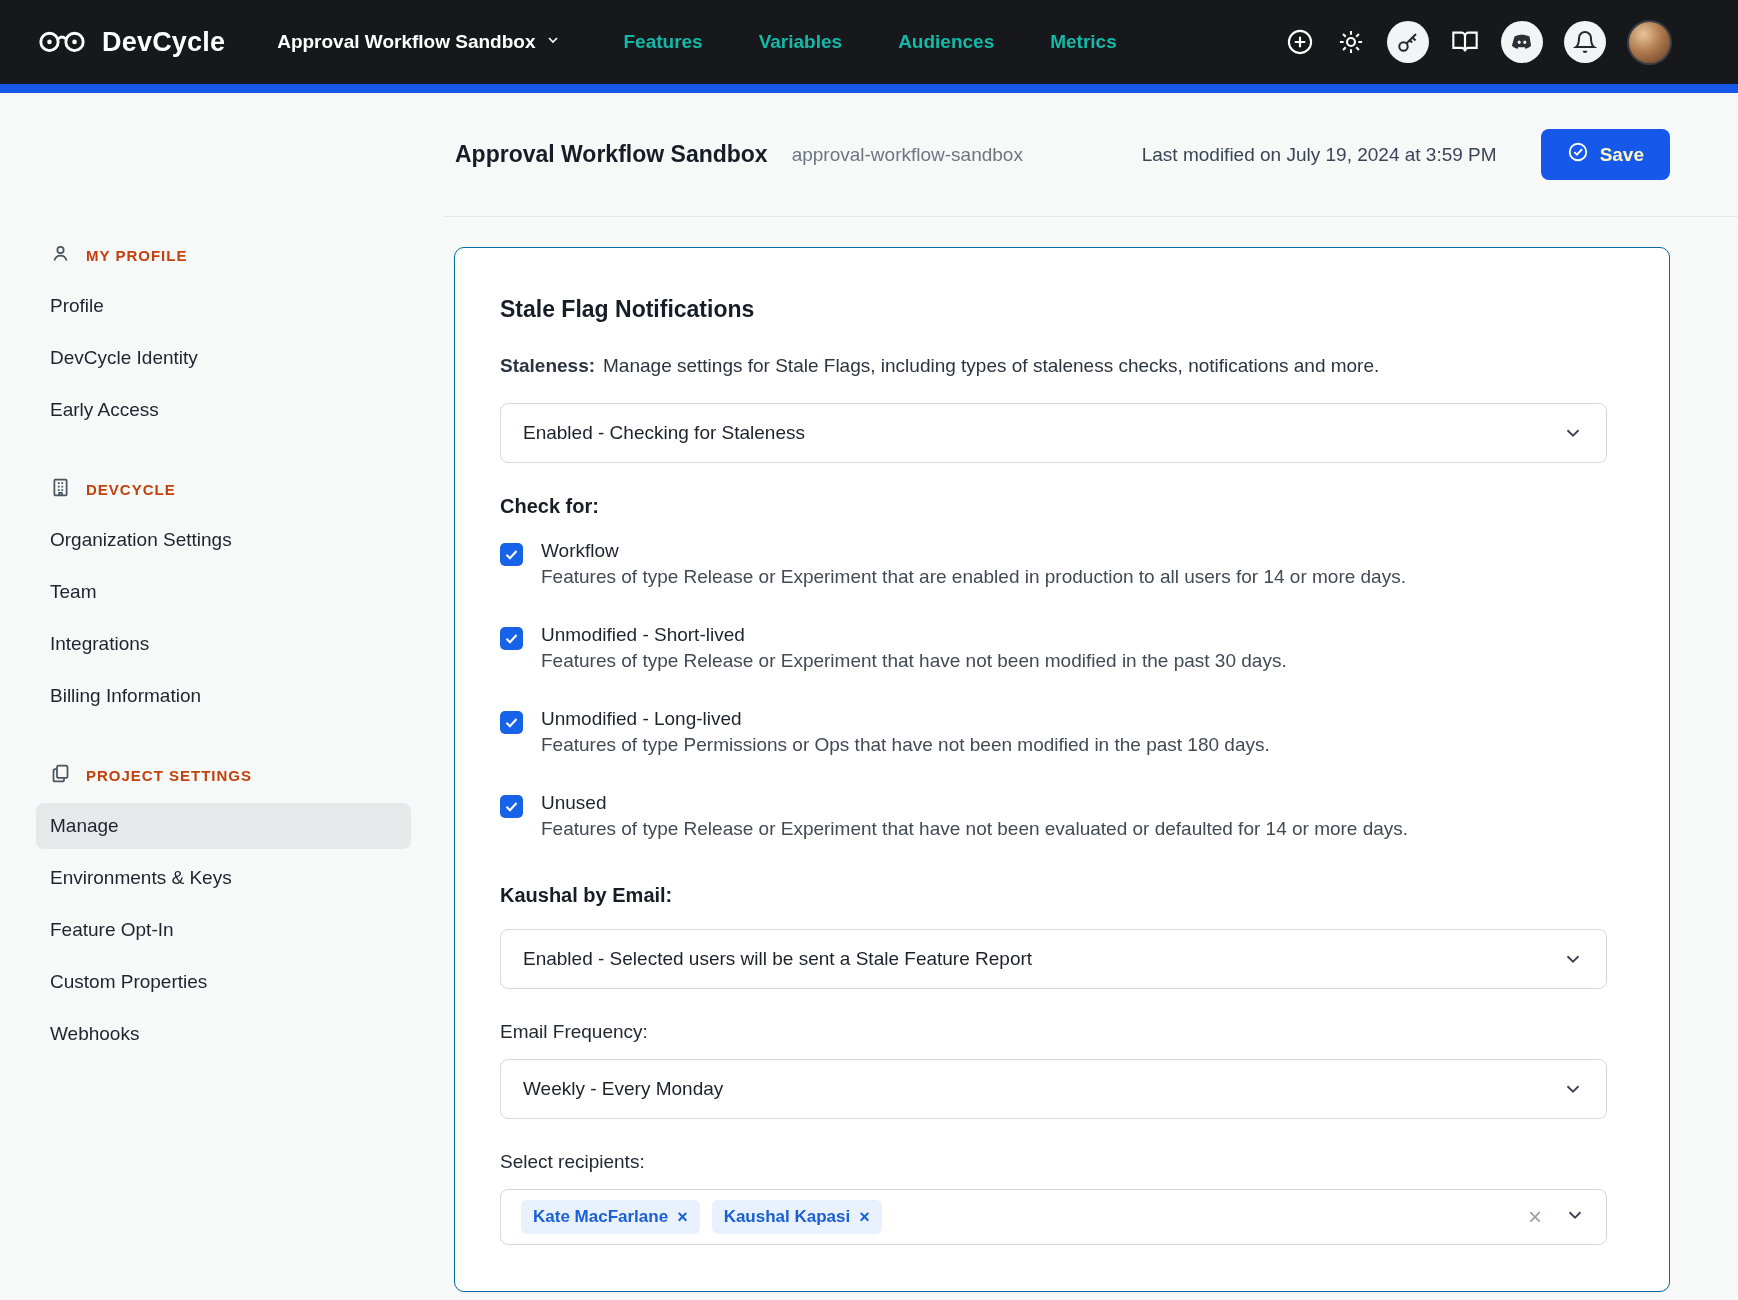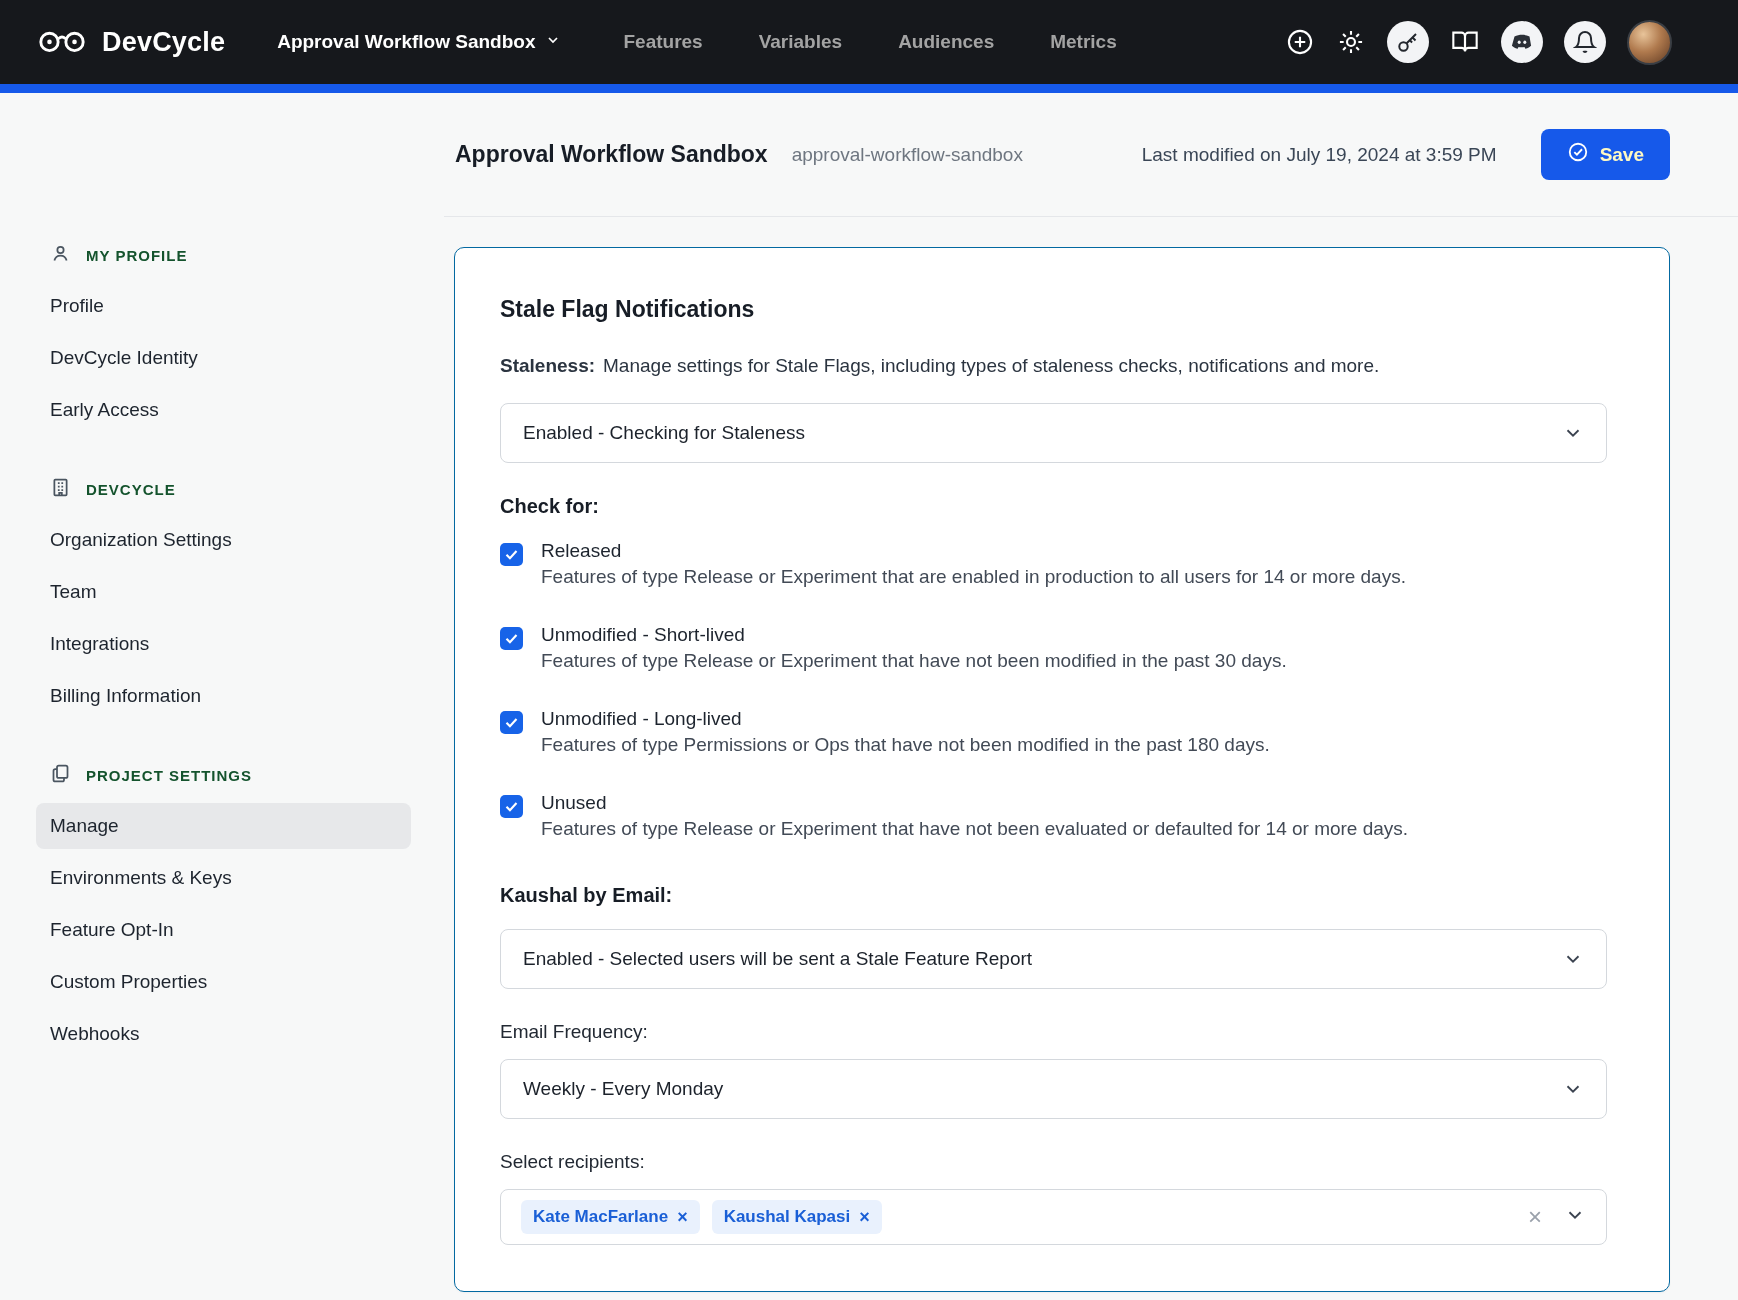--- a/index.html
+++ b/index.html
@@ -13,21 +13,21 @@
   
   .topnav {
     height: 84px; background: #16181c; display: flex; align-items: center;
     padding: 0 66px 0 36px; color: #fff;
   }
   .brand { display: flex; align-items: center; gap: 14px; cursor: pointer; }
   .brand-name { font-size: 27px; font-weight: 700; letter-spacing: 0.2px; }
   .proj-select { display: flex; align-items: center; gap: 10px; margin-left: 52px;
     font-size: 19px; font-weight: 700; cursor: pointer; }
   .nav-links { display: flex; align-items: center; gap: 56px; margin-left: 62px; }
-  .nav-link { font-size: 19px; font-weight: 700; color: #a3a3a3; text-decoration: none; cursor: pointer; }
+  .nav-link { font-size: 19px; font-weight: 700; color: #14b8a6; text-decoration: none; cursor: pointer; }
   .nav-right { margin-left: auto; display: flex; align-items: center; gap: 21px; }
   .nav-icon { width: 30px; height: 30px; display: flex; align-items: center; justify-content: center; cursor: pointer; }
   .nav-icon svg { width: 28px; height: 28px; }
   .icon-circle { width: 42px; height: 42px; border-radius: 50%; background: #f3f4f6;
     display: flex; align-items: center; justify-content: center; cursor: pointer; }
   .icon-circle svg { width: 24px; height: 24px; }
   .avatar { width: 45px; height: 45px; border-radius: 50%; cursor: pointer; border: 2px solid #3a3e44;
     background: radial-gradient(circle at 35% 30%, #e8c49a 0%, #b07a4e 45%, #5f3a22 100%); }
 
   .blue-strip { height: 9px; background: #1659ea; }
@@ -50,21 +50,21 @@
     display: flex; align-items: center; gap: 11px; background: #1659ea; color: #fef9c3;
     border: none; border-radius: 8px; height: 51px; padding: 0 26px;
     font-size: 19px; font-weight: 600; font-family: "Liberation Sans", sans-serif; cursor: pointer;
   }
   .save-btn svg { width: 22px; height: 22px; }
 
   
   .side-section { margin-bottom: 44px; }
   .side-header {
     display: flex; align-items: center; gap: 15px; padding: 0 14px; margin-bottom: 16px;
-    font-size: 15px; font-weight: 700; letter-spacing: 1px; color: #14532d; text-transform: uppercase;
+    font-size: 15px; font-weight: 700; letter-spacing: 1px; color: #c2410c; text-transform: uppercase;
   }
   .side-header svg { width: 21px; height: 21px; stroke: #4a5560; }
   .side-item {
     display: block; padding: 12px 14px; font-size: 19px; color: #1d242e;
     border-radius: 8px; cursor: pointer; text-decoration: none; margin-bottom: 6px;
   }
   .side-item.active { background: #e7e8ea; }
 
   
   .content { padding: 30px 68px 0 10px; }
@@ -275,21 +275,21 @@
 
         <div class="group-label">Check for:</div>
 
         <div class="check-row">
           <span class="checkbox">
             <svg viewBox="0 0 24 24" fill="none" stroke="#fff" stroke-width="3.4">
                 <path d="M4 12.5l5.5 5.5L20 6.5"></path>
               </svg>
           </span>
           <span class="check-text">
-            <span class="check-label">Released</span>
+            <span class="check-label">Workflow</span>
             <span class="check-desc">Features of type Release or Experiment that are enabled in production to all users for 14 or more days.</span>
           </span>
         </div>
 
         <div class="check-row">
           <span class="checkbox">
             <svg viewBox="0 0 24 24" fill="none" stroke="#fff" stroke-width="3.4">
                 <path d="M4 12.5l5.5 5.5L20 6.5"></path>
               </svg>
           </span>

